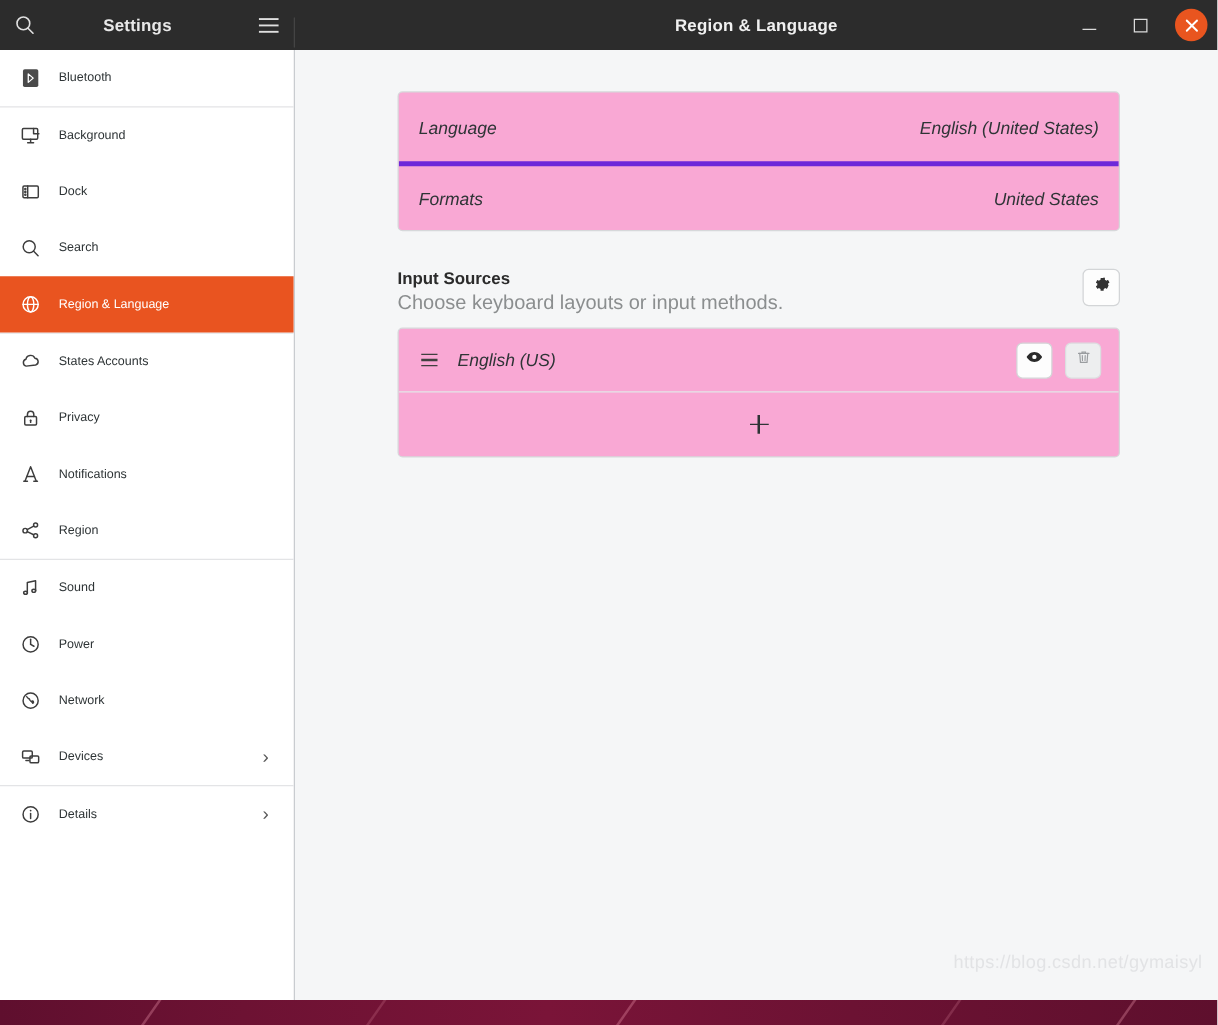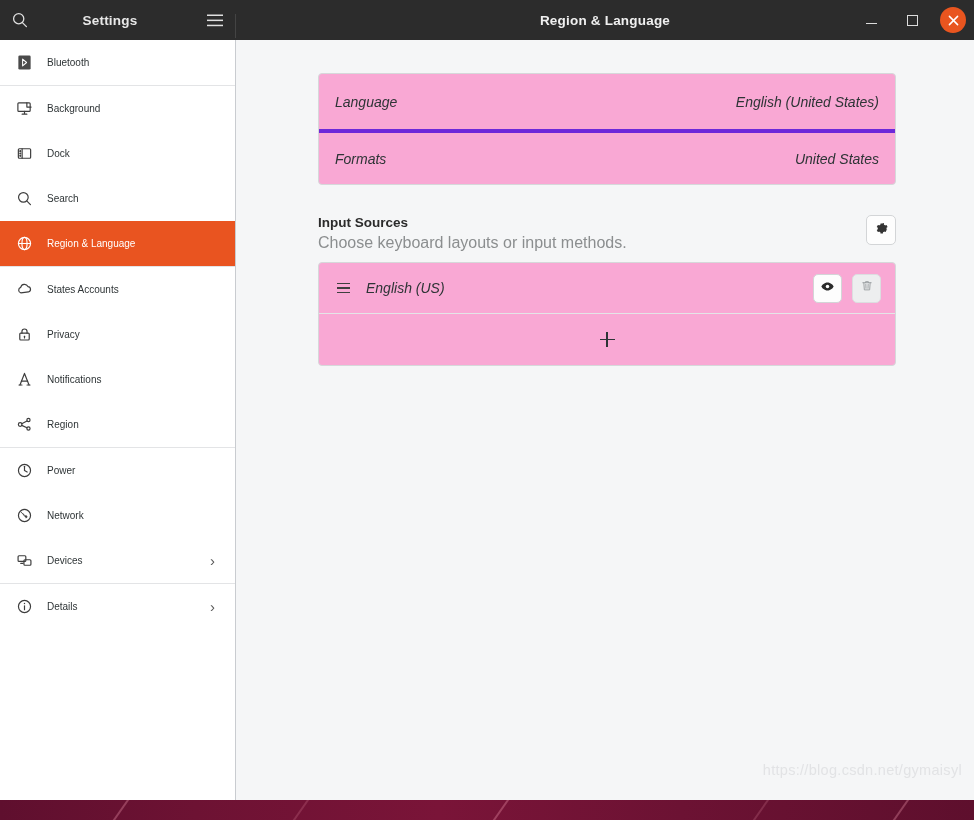--- a/index.html
+++ b/index.html
@@ -440,20 +440,30 @@
             <circle cx="13.2" cy="4.3" r="1.7"></circle>
             <circle cx="4.4" cy="9" r="1.9"></circle>
             <circle cx="13.2" cy="13.3" r="1.7"></circle>
             <line x1="6.1" y1="8.1" x2="11.6" y2="5.2"></line>
             <line x1="6.1" y1="9.9" x2="11.6" y2="12.5"></line>
           </svg>
         </span>
         <span class="lbl">Region</span>
       </div>
       <div class="nav-div"></div>
+      <div class="nav-item">
+        <span class="ico">
+          <svg width="17" height="17" viewBox="0 0 18 18" fill="none" stroke="currentColor" stroke-width="1.25" stroke-linecap="round" stroke-linejoin="round">
+            <path d="M6.2 12.6V4.3l7-1.5v8.3"></path>
+            <ellipse cx="4.7" cy="12.9" rx="1.6" ry="1.3"></ellipse>
+            <ellipse cx="11.7" cy="11.3" rx="1.6" ry="1.3"></ellipse>
+          </svg>
+        </span>
+        <span class="lbl">Sound</span>
+      </div>
       <div class="nav-item">
         <span class="ico">
           <svg width="17" height="17" viewBox="0 0 18 18" fill="none" stroke="currentColor" stroke-width="1.25" stroke-linecap="round" stroke-linejoin="round">
             <circle cx="9" cy="9" r="6.4"></circle>
             <line x1="9" y1="4.6" x2="9" y2="9"></line>
             <line x1="9" y1="9" x2="11.8" y2="10.6"></line>
           </svg>
         </span>
         <span class="lbl">Power</span>
       </div>

